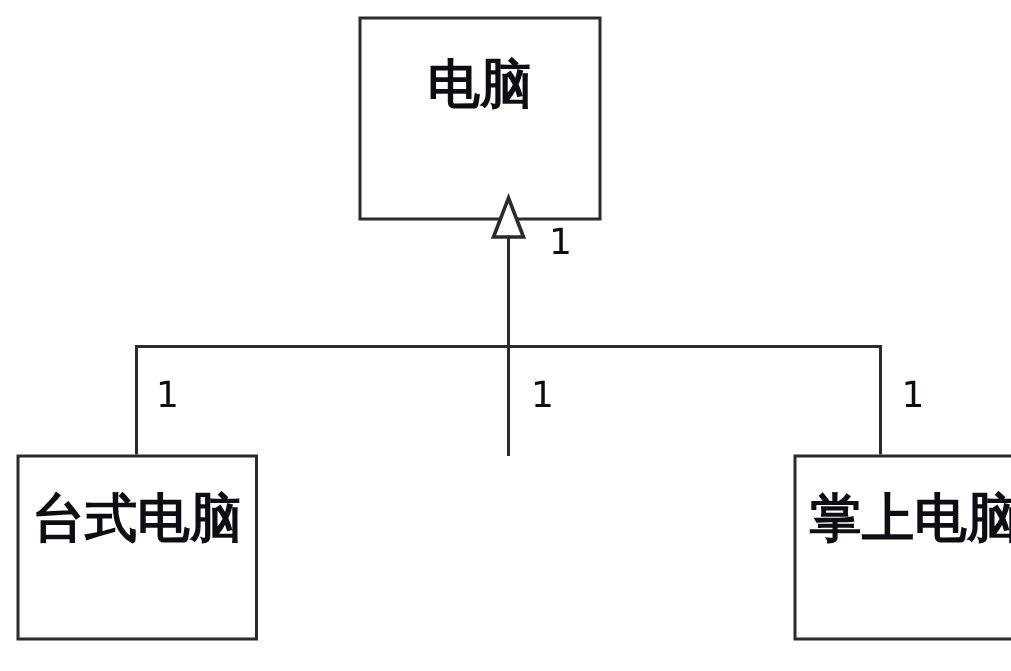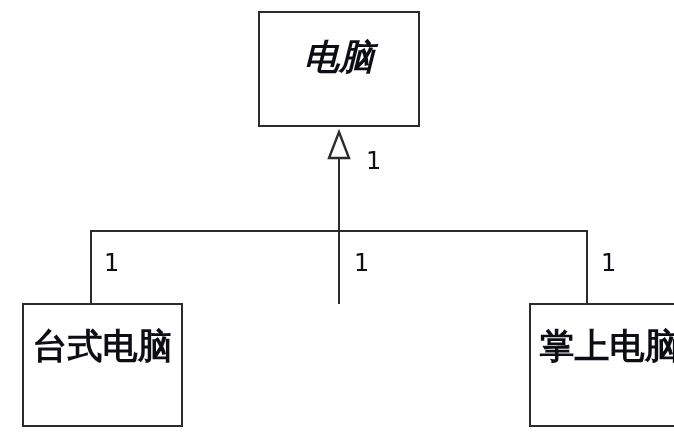--- a/index.html
+++ b/index.html
@@ -60,21 +60,21 @@
     color: #0d0d14;
     line-height: 26px;
     white-space: nowrap;
   }
 </style>
 </head>
 <body>
 
 <div id="canvas">
 
-  <div class="uml-box box-super" style="left:258px; top:11px; width:162px; height:116px;font-style:italic;">
+  <div class="uml-box box-super" style="left:239px; top:11px; width:162px; height:136px;">
     <div class="uml-box-label">电脑</div>
   </div>
 
   <svg class="tri" style="left:327px; top:130px;" width="24" height="30" viewBox="0 0 24 30">
     <polygon points="12,2 22,28 2,28" fill="#ffffff" stroke="#2b2b2b" stroke-width="2.4" stroke-linejoin="miter"></polygon>
   </svg>
 
   <div class="mult-label" style="left:366px; top:148px;">1</div>
 
   <div class="line-v" style="left:338px; top:157px; height:75px;"></div>
@@ -83,21 +83,21 @@
 
   <div class="line-v" style="left:90px; top:230px; height:74px;"></div>
   <div class="mult-label" style="left:104px; top:250px;">1</div>
 
   <div class="line-v" style="left:338px; top:230px; height:74px;"></div>
   <div class="mult-label" style="left:354px; top:250px;">1</div>
 
   <div class="line-v" style="left:586px; top:230px; height:74px;"></div>
   <div class="mult-label" style="left:601px; top:250px;">1</div>
 
-  <div class="uml-box box-sub" style="left:11px; top:303px; width:161px; height:124px;margin-left:11px;">
+  <div class="uml-box box-sub" style="left:11px; top:303px; width:161px; height:124px;">
     <div class="uml-box-label">台式电脑</div>
   </div>
 
 
   <div class="uml-box box-sub" style="left:504px; top:303px; width:161px; height:124px;margin-left:25px;">
     <div class="uml-box-label">掌上电脑</div>
   </div>
 
 </div>
 

